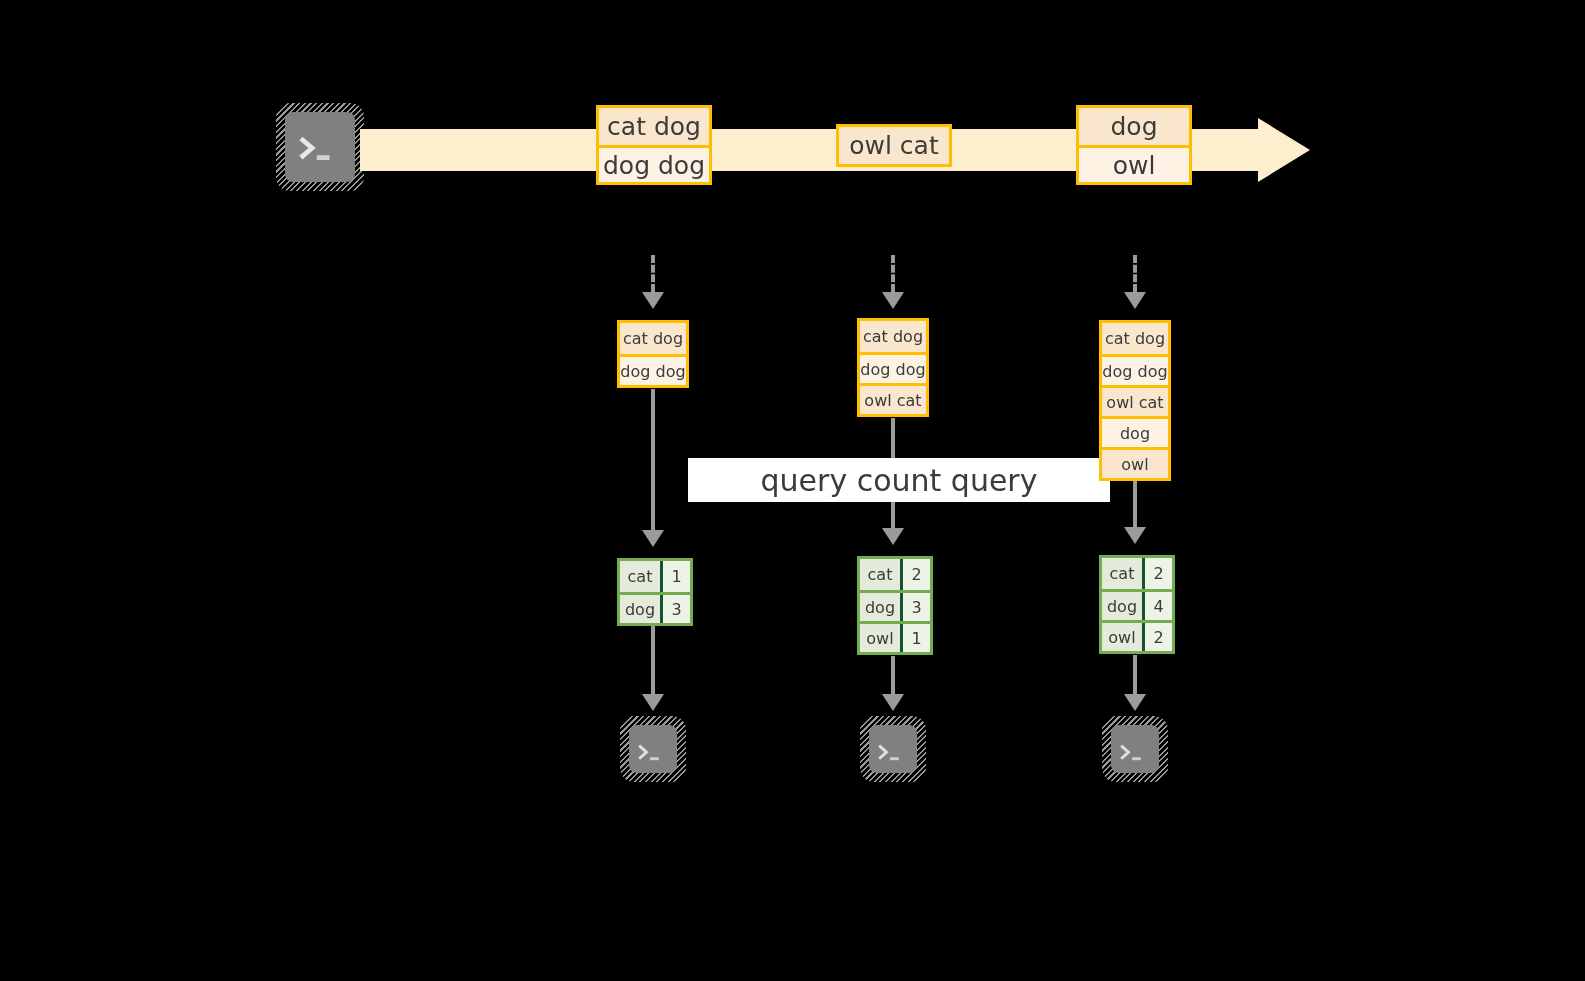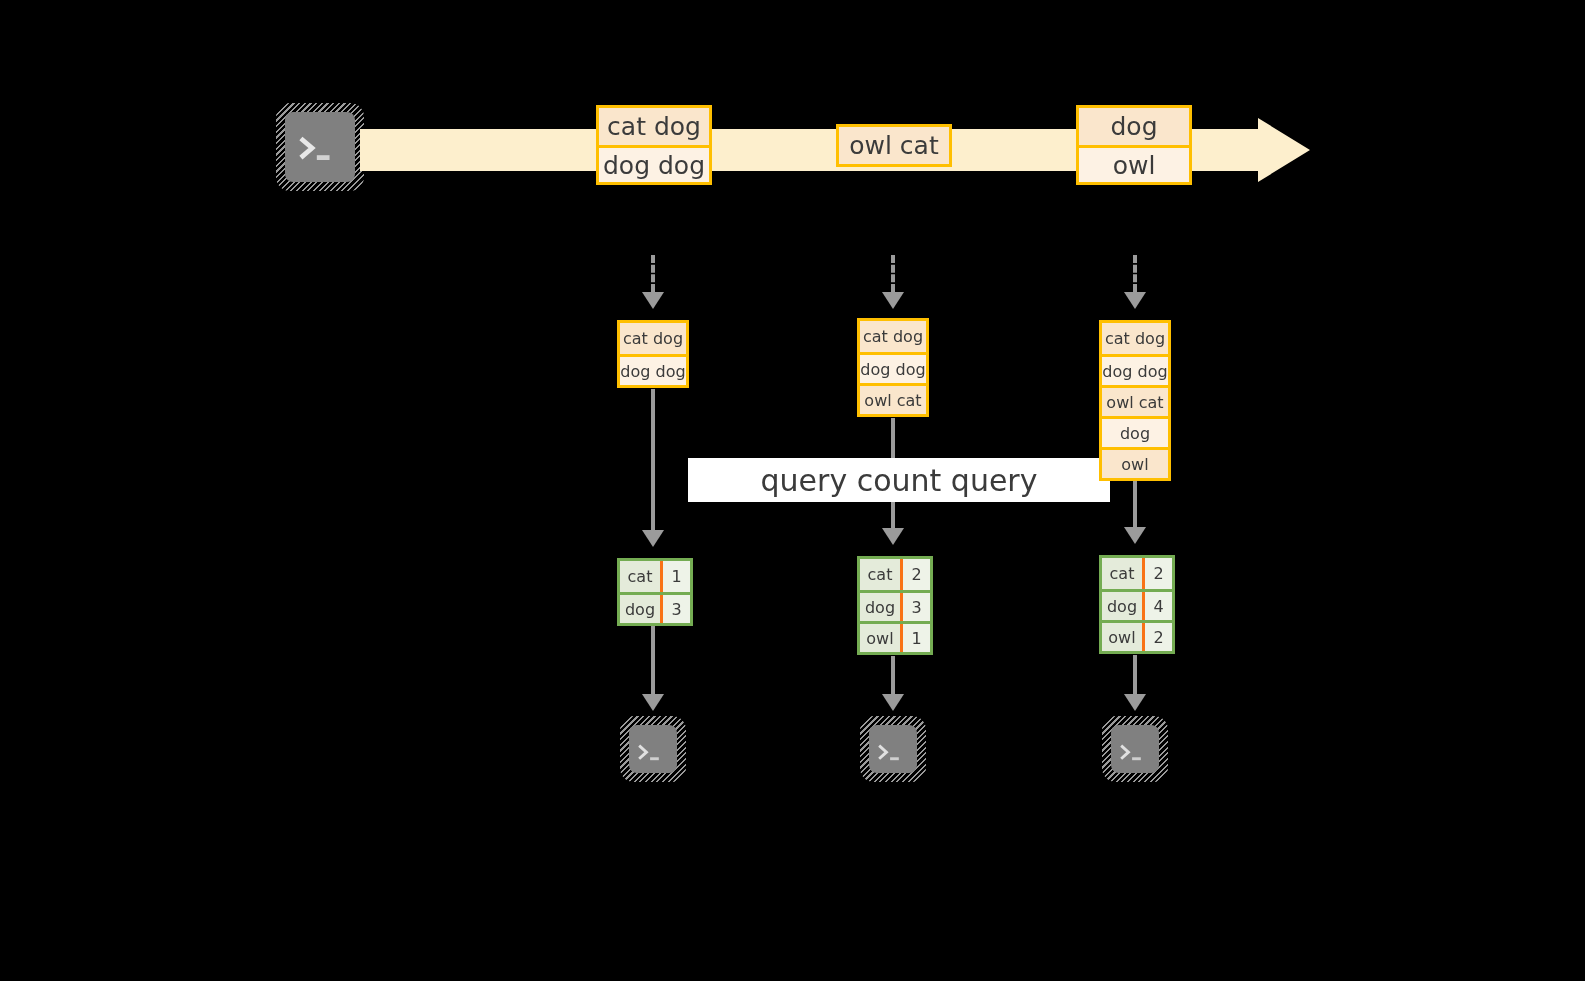--- a/index.html
+++ b/index.html
@@ -114,21 +114,21 @@
   .gtable .grow + .grow{border-top:3px solid #74ac52;}
   .gtable .gc{
     box-sizing:border-box;
     display:flex;
     align-items:center;
     justify-content:center;
     font-size:16px;
     color:#3b3b3b;
     white-space:nowrap;
   }
-  .gtable .gc.word{width:43px;background:#e4ebda;border-right:3px solid #f97316;}
+  .gtable .gc.word{width:43px;background:#e4ebda;border-right:3px solid #14532d;}
   .gtable .gc.count{width:27px;background:#eef3e8;}
 
   
   .vline{
     position:absolute;
     width:4px;
     background:#9b9b9b;
     z-index:2;
   }
   .vdash{

